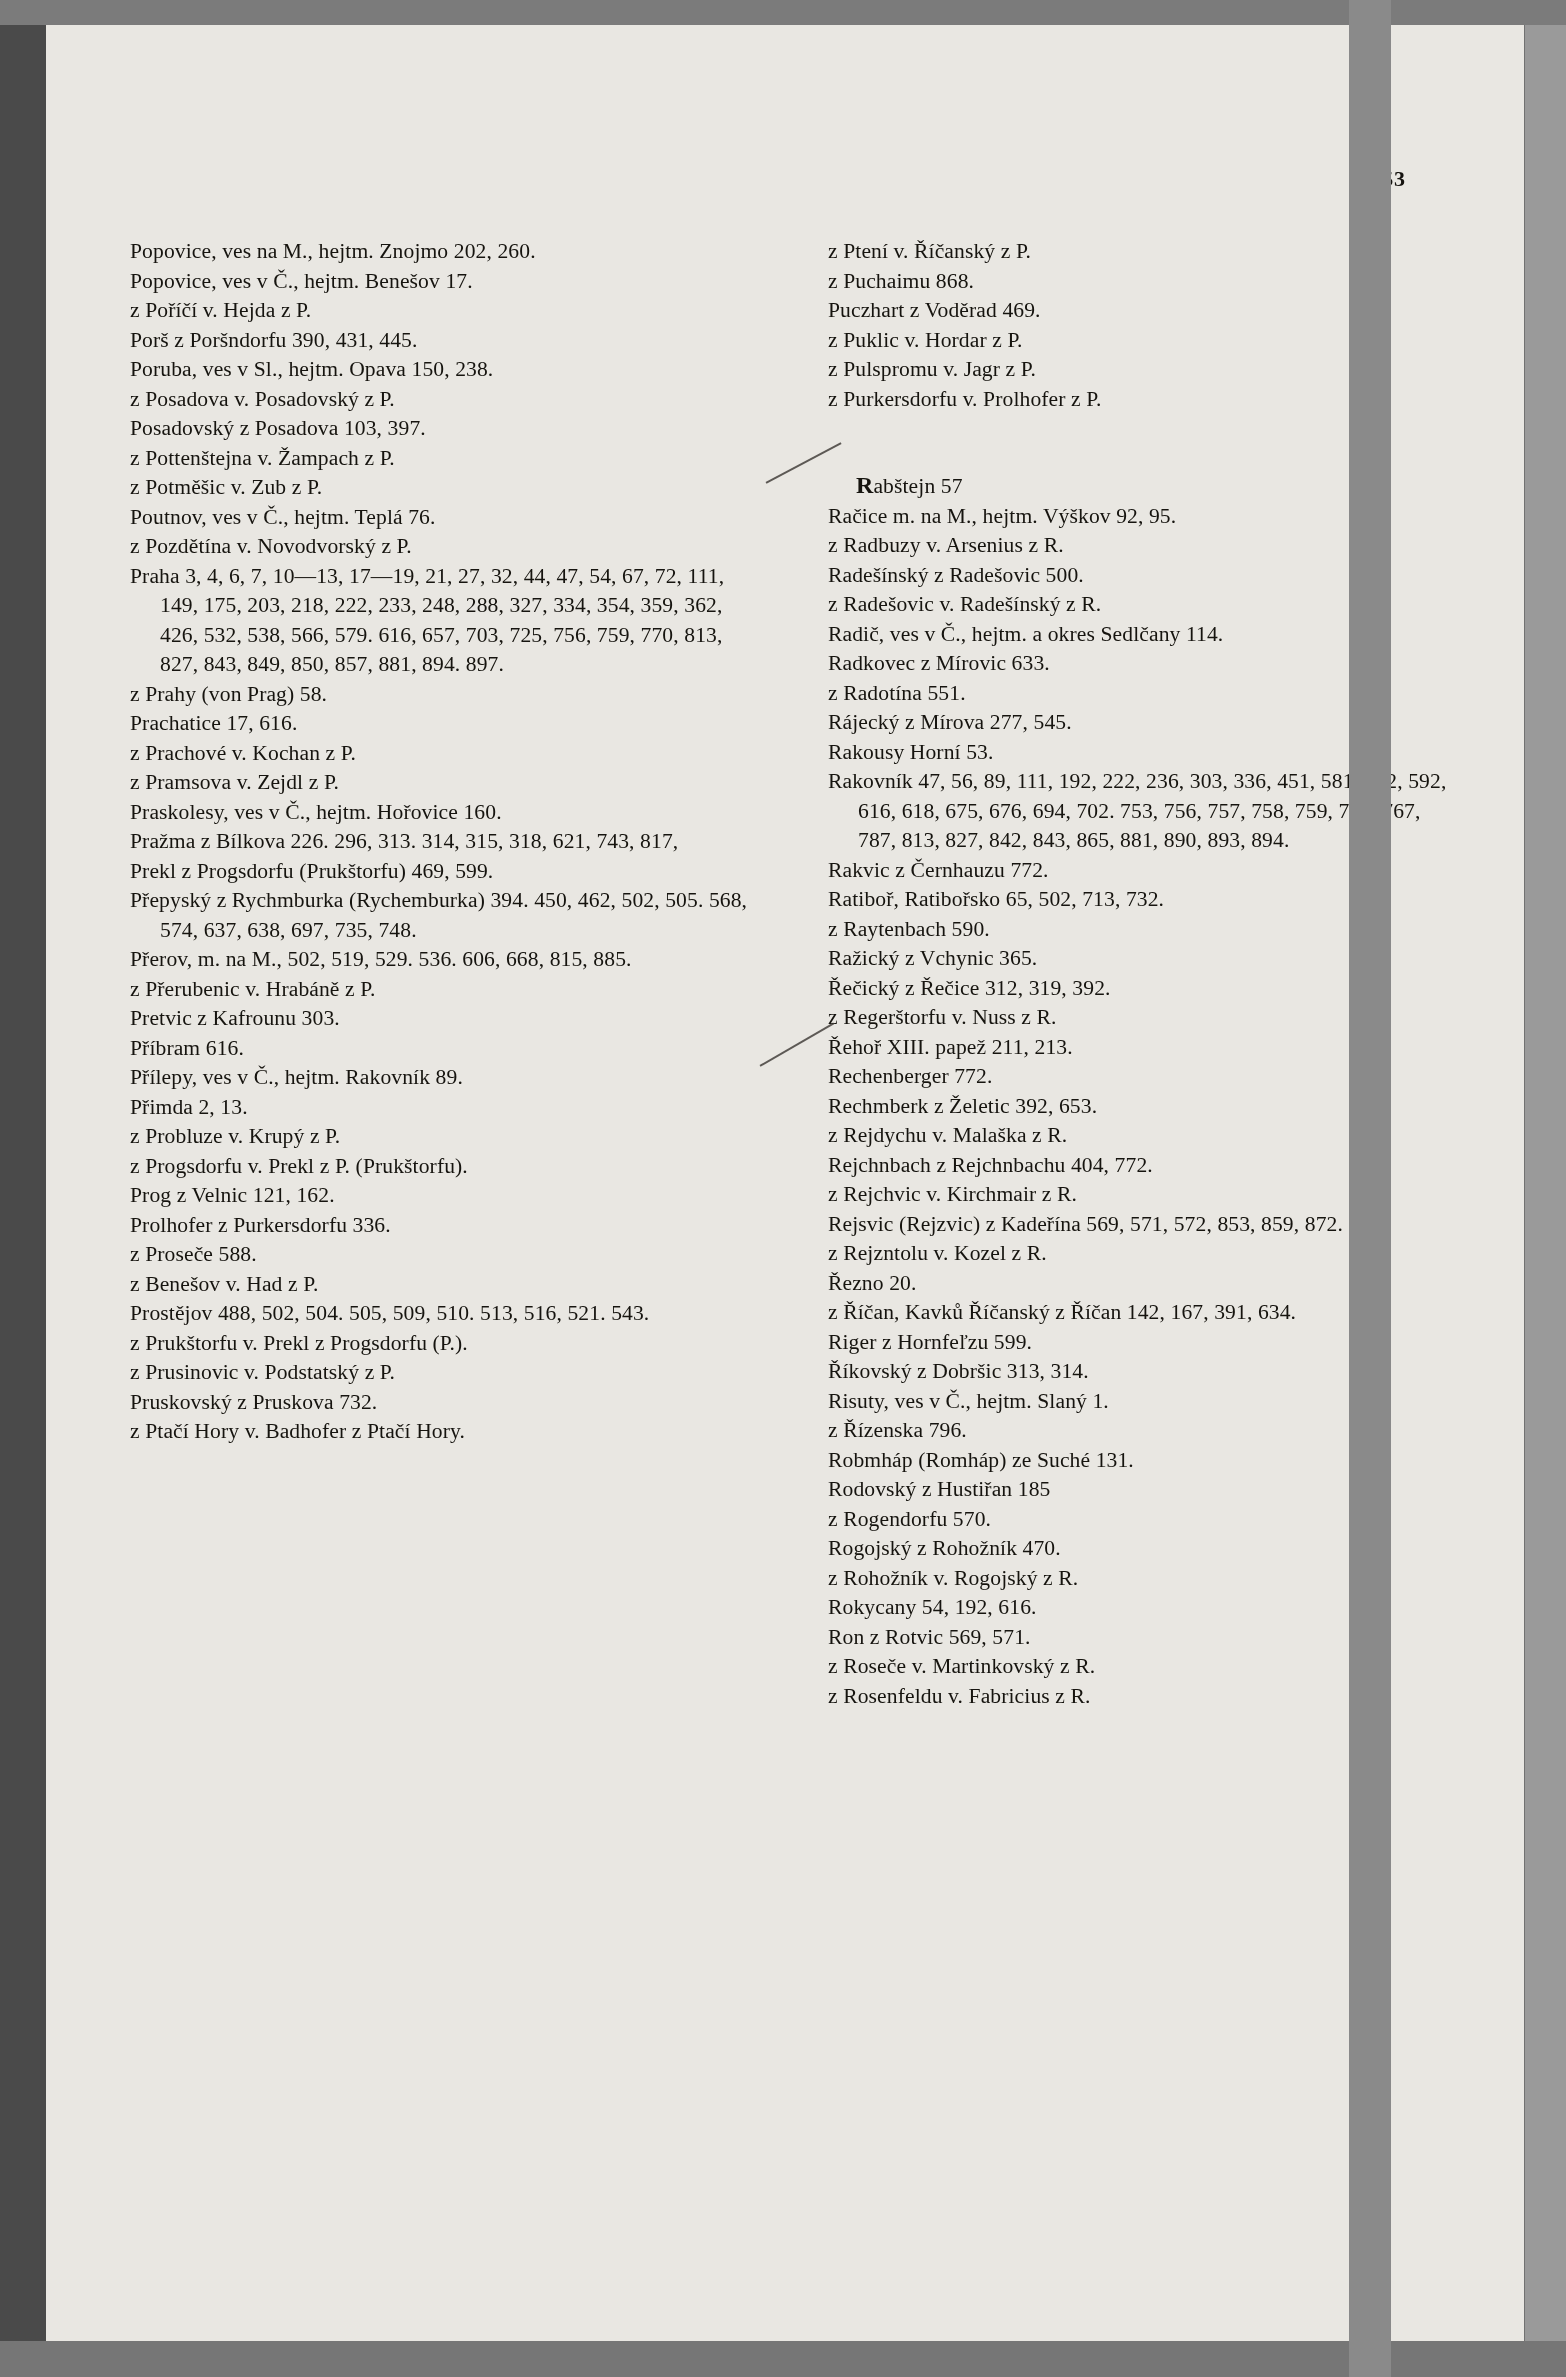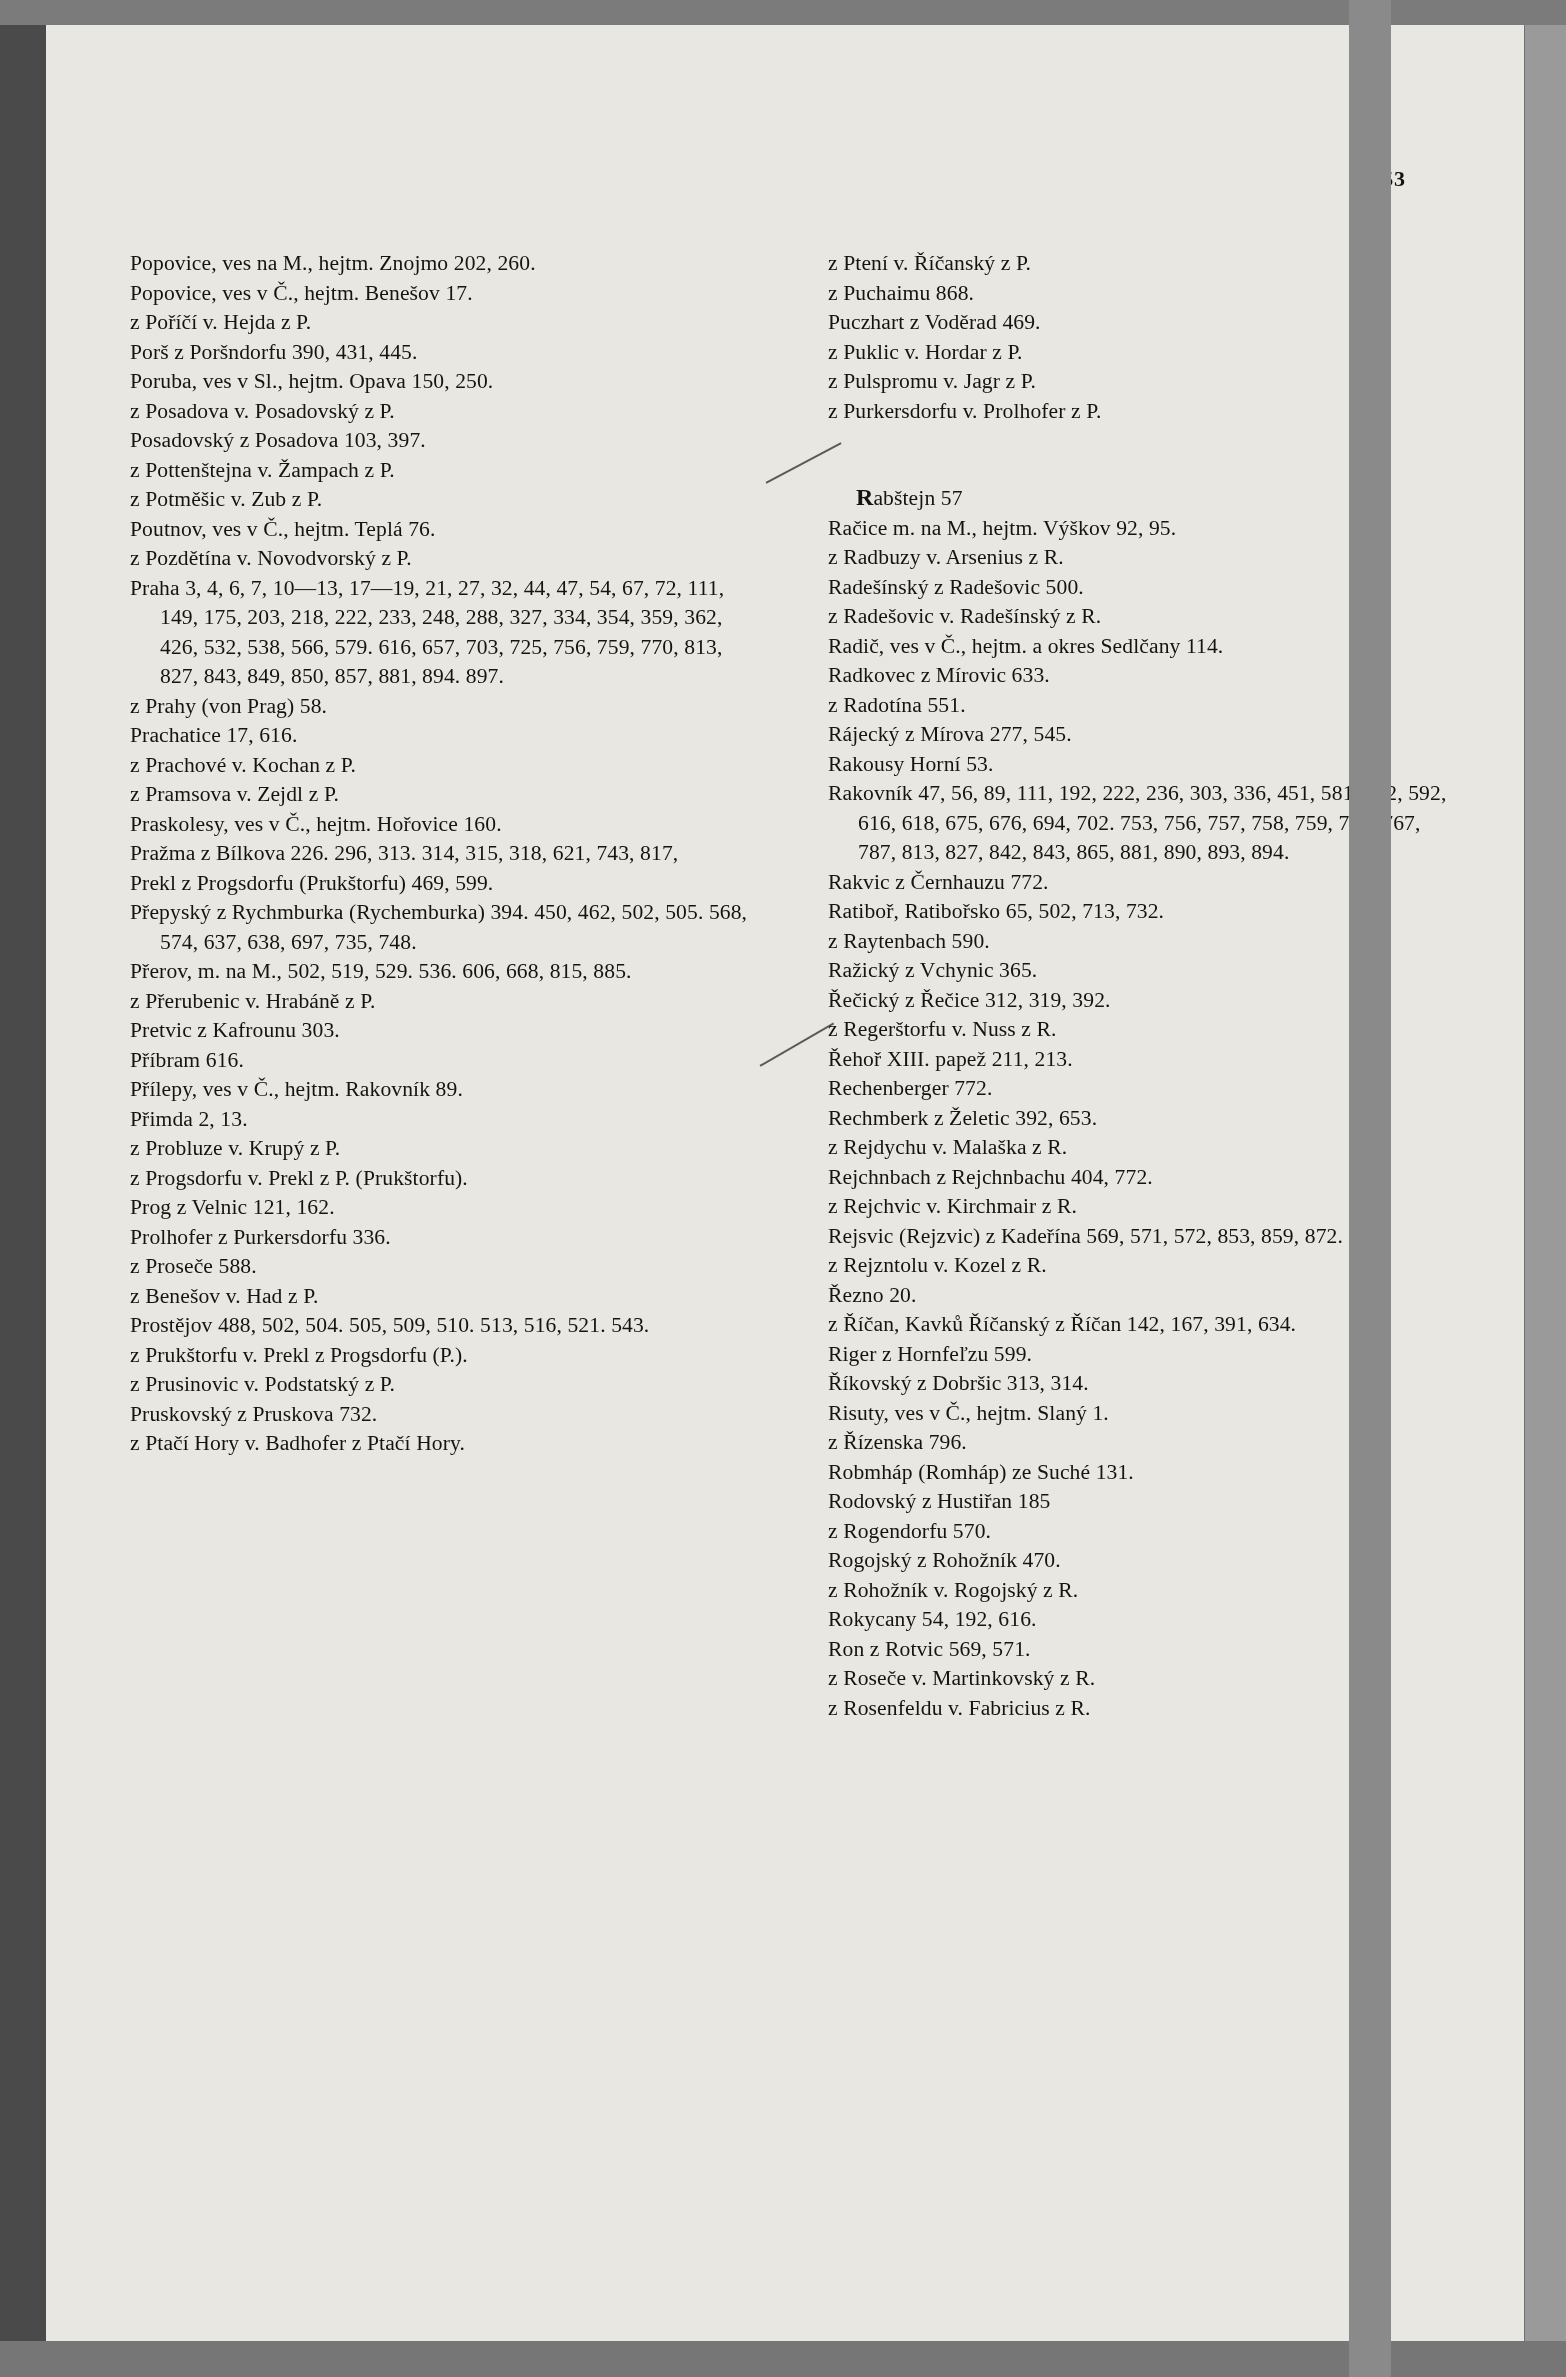--- a/index.html
+++ b/index.html
@@ -72,21 +72,21 @@
     font-family: "Liberation Serif", serif;
     font-weight: bold;
     font-size: 22px;
     letter-spacing: 0.9px;
     color: #15130f;
   }
 
   .columns {
     position: absolute;
     left: 84px;
-    top: 224px;
+    top: 212px;
     width: 1317px;
     display: flex;
     justify-content: space-between;
     gap: 42px;
   }
   .column {
     width: 619px;
     font-family: "Liberation Serif", serif;
     font-size: 21.6px;
     line-height: 29.5px;
@@ -129,21 +129,21 @@
 
     <div class="page-number">153</div>
 
     <div class="columns">
 
       <div class="column" id="left-col">
           <p class="entry">Popovice, ves na M., hejtm. Znojmo 202, 260.</p>
           <p class="entry">Popovice, ves v Č., hejtm. Benešov 17.</p>
           <p class="entry">z Poříčí v. Hejda z P.</p>
           <p class="entry">Porš z Poršndorfu 390, 431, 445.</p>
-          <p class="entry">Poruba, ves v Sl., hejtm. Opava 150, 250.</p>
+          <p class="entry">Poruba, ves v Sl., hejtm. Opava 150, 238.</p>
           <p class="entry">z Posadova v. Posadovský z P.</p>
           <p class="entry">Posadovský z Posadova 103, 397.</p>
           <p class="entry">z Pottenštejna v. Žampach z P.</p>
           <p class="entry">z Potměšic v. Zub z P.</p>
           <p class="entry">Poutnov, ves v Č., hejtm. Teplá 76.</p>
           <p class="entry">z Pozdětína v. Novodvorský z P.</p>
           <p class="entry">Praha 3, 4, 6, 7, 10—13, 17—19, 21, 27, 32, 44, 47, 54, 67, 72, 111, 149, 175, 203, 218, 222, 233, 248, 288, 327, 334, 354, 359, 362, 426, 532, 538, 566, 579. 616, 657, 703, 725, 756, 759, 770, 813, 827, 843, 849, 850, 857, 881, 894. 897.</p>
           <p class="entry">z Prahy (von Prag) 58.</p>
           <p class="entry">Prachatice 17, 616.</p>
           <p class="entry">z Prachové v. Kochan z P.</p>

